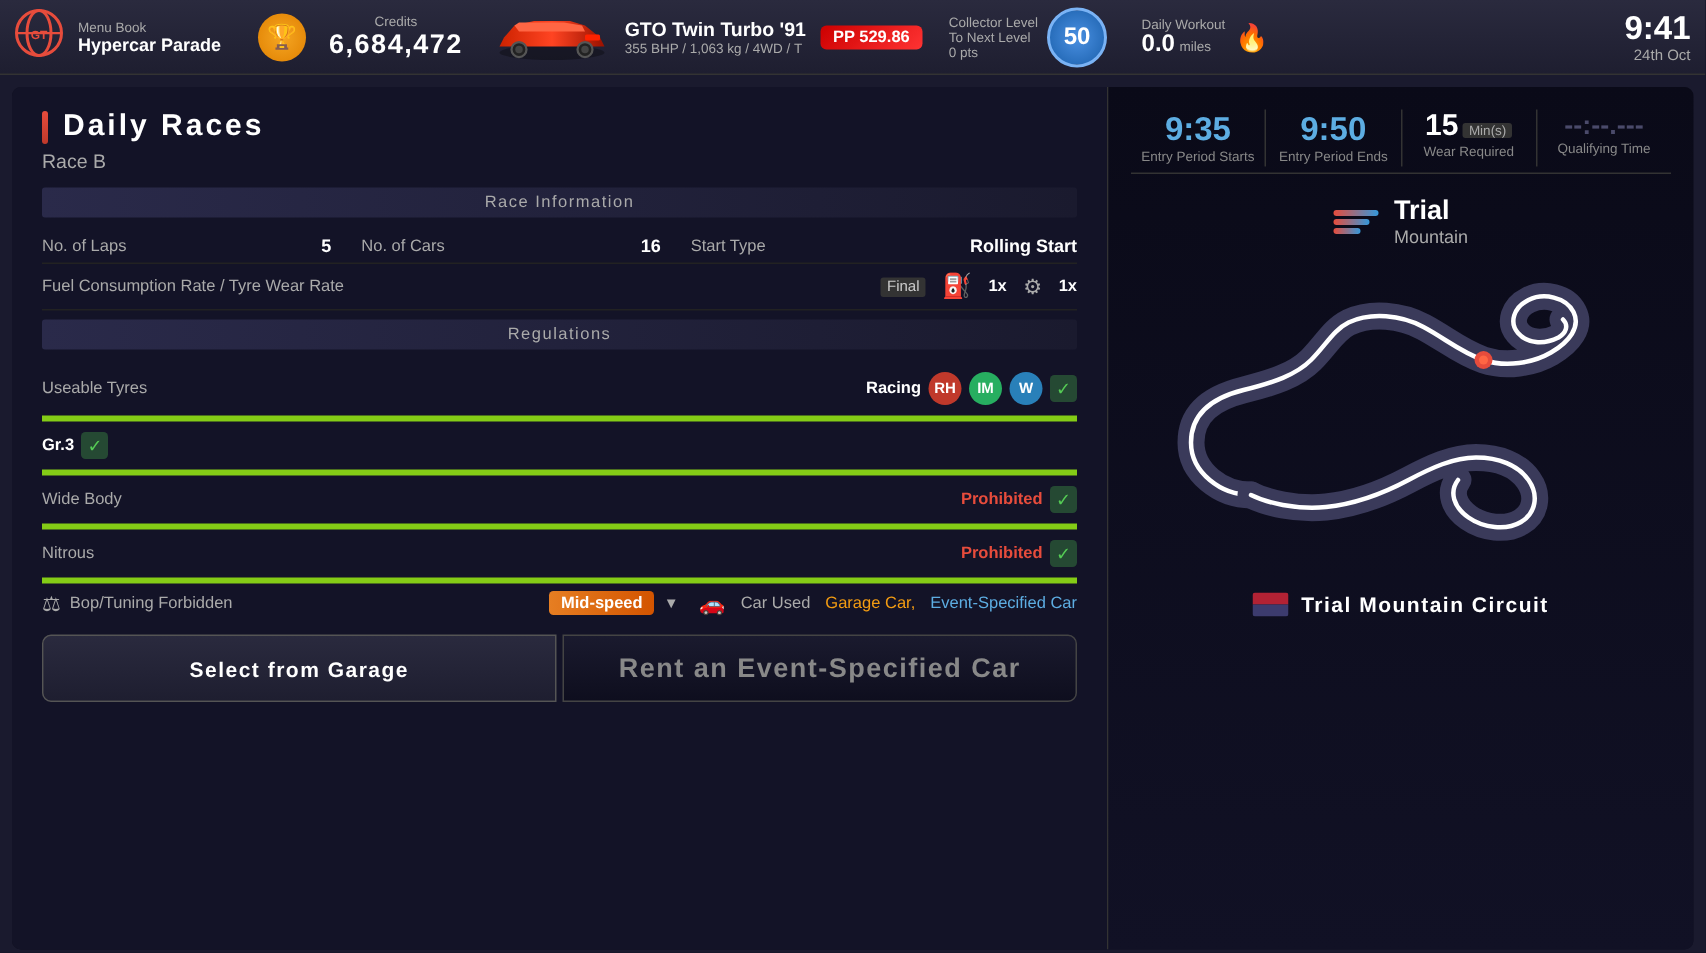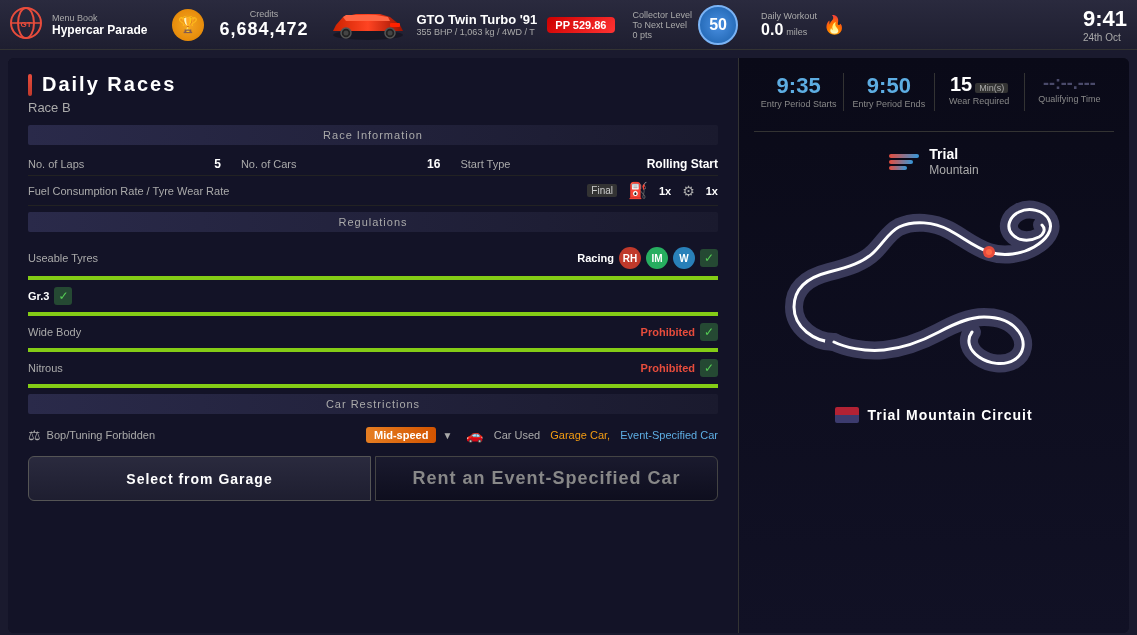--- a/index.html
+++ b/index.html
@@ -92,20 +92,21 @@
     .flame-icon {
       width: 28px;
       height: 28px;
       display: flex;
       align-items: center;
       justify-content: center;
       font-size: 18px;
     }
     .time-section {
       margin-left: auto;
+      text-align: right;
     }
     .time-display { font-size: 22px; font-weight: bold; }
     .date-display { font-size: 10px; color: #aaa; }
 
     
     .left-panel {
       flex: 1;
       padding: 15px 20px;
       background: rgba(20, 20, 40, 0.9);
       border-right: 1px solid #333;
@@ -250,21 +251,21 @@
       padding: 15px;
       position: relative;
     }
 
     .times-row {
       display: flex;
       gap: 0;
       width: 100%;
       margin-bottom: 15px;
       border-bottom: 1px solid #333;
-      padding-bottom: 20px;
+      padding-bottom: 4px;
     }
     .time-block {
       flex: 1;
       display: flex;
       flex-direction: column;
       align-items: center;
     }
     .time-block + .time-block {
       border-left: 1px solid #333;
     }
@@ -299,21 +300,21 @@
     }
     .tm-bar {
       height: 4px;
       background: linear-gradient(90deg, #e74c3c, #3498db);
       border-radius: 2px;
     }
     .tm-bar-1 { width: 30px; }
     .tm-bar-2 { width: 24px; }
     .tm-bar-3 { width: 18px; }
     .tm-text {
-      font-size: 14px;
+      font-size: 18px;
       font-weight: bold;
       line-height: 1;
     }
     .tm-mountain { font-size: 12px; color: #aaa; margin-top: 2px; }
 
     .track-map {
       width: 320px;
       height: 220px;
       position: relative;
     }
@@ -525,21 +526,20 @@
       </div>
 
       <div class="reg-row">
         <span class="reg-label">Nitrous</span>
         <div class="reg-value">
           <span class="prohibited-text">Prohibited</span>
           <div class="check-icon">✓</div>
         </div>
       </div>
 
-      <div class="section-header" style="margin-top:6px;">Car Restrictions</div>
 
       <div class="restrictions-row">
         <span class="balance-icon">⚖</span>
         <span class="bop-label">Bop/Tuning Forbidden</span>
         <span style="flex:1;"></span>
         <span class="mid-speed-badge">Mid-speed</span>
         <span class="chevron-down">▼</span>
         <span style="font-size:14px;color:#aaa;margin-left:8px;">🚗</span>
         <span class="car-used-label" style="margin-left:4px;">Car Used</span>
         <span style="margin-left:4px;" class="car-type-label"><span>Garage Car</span>,</span>

